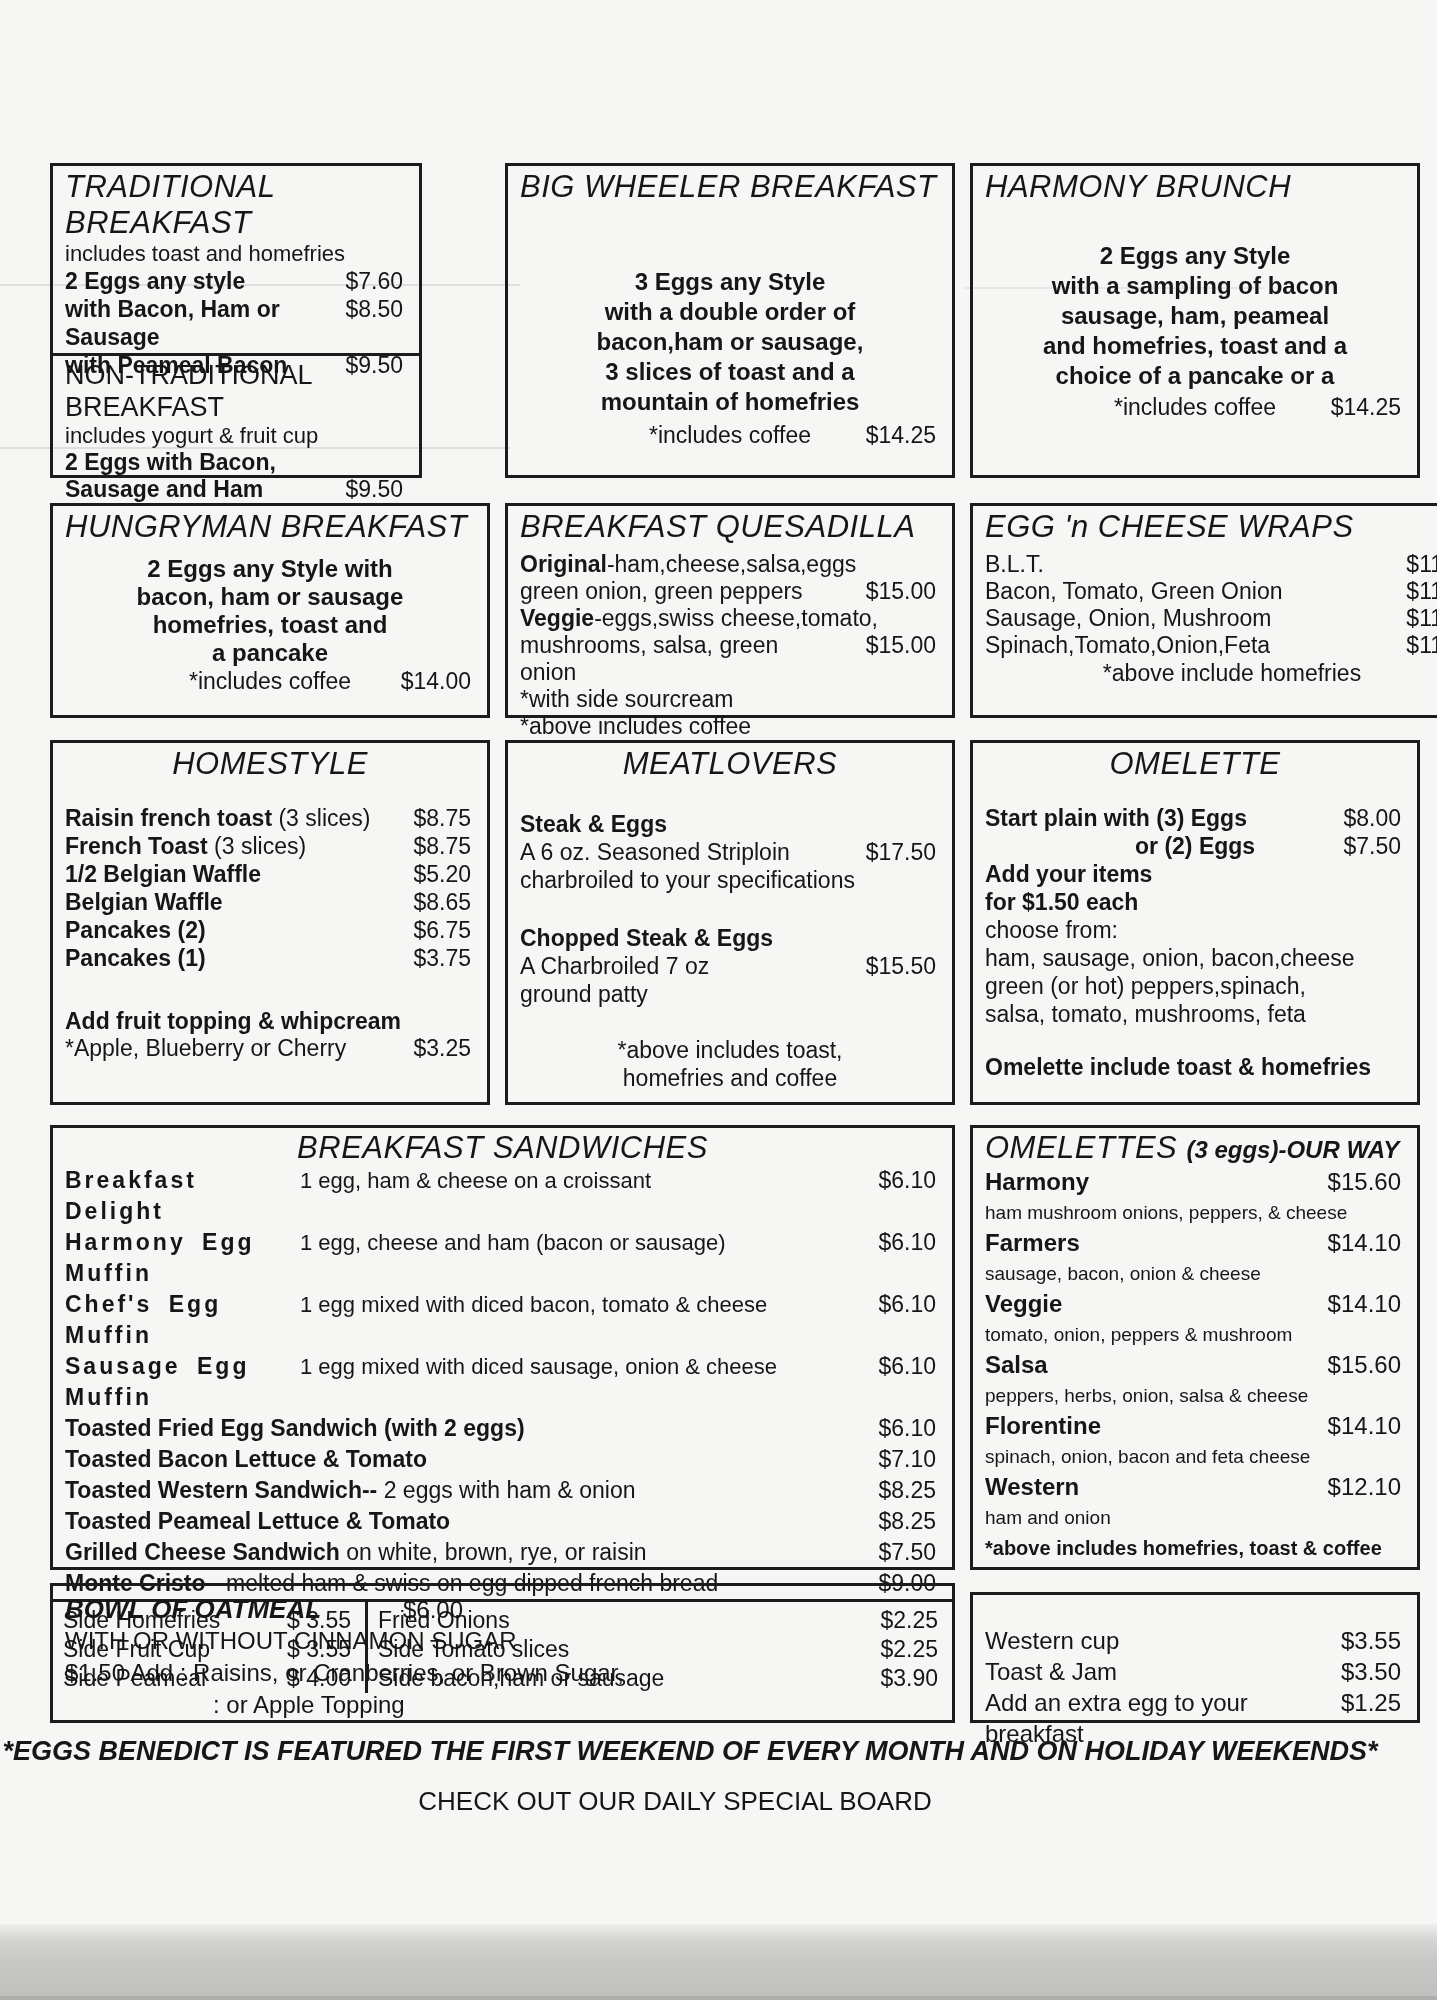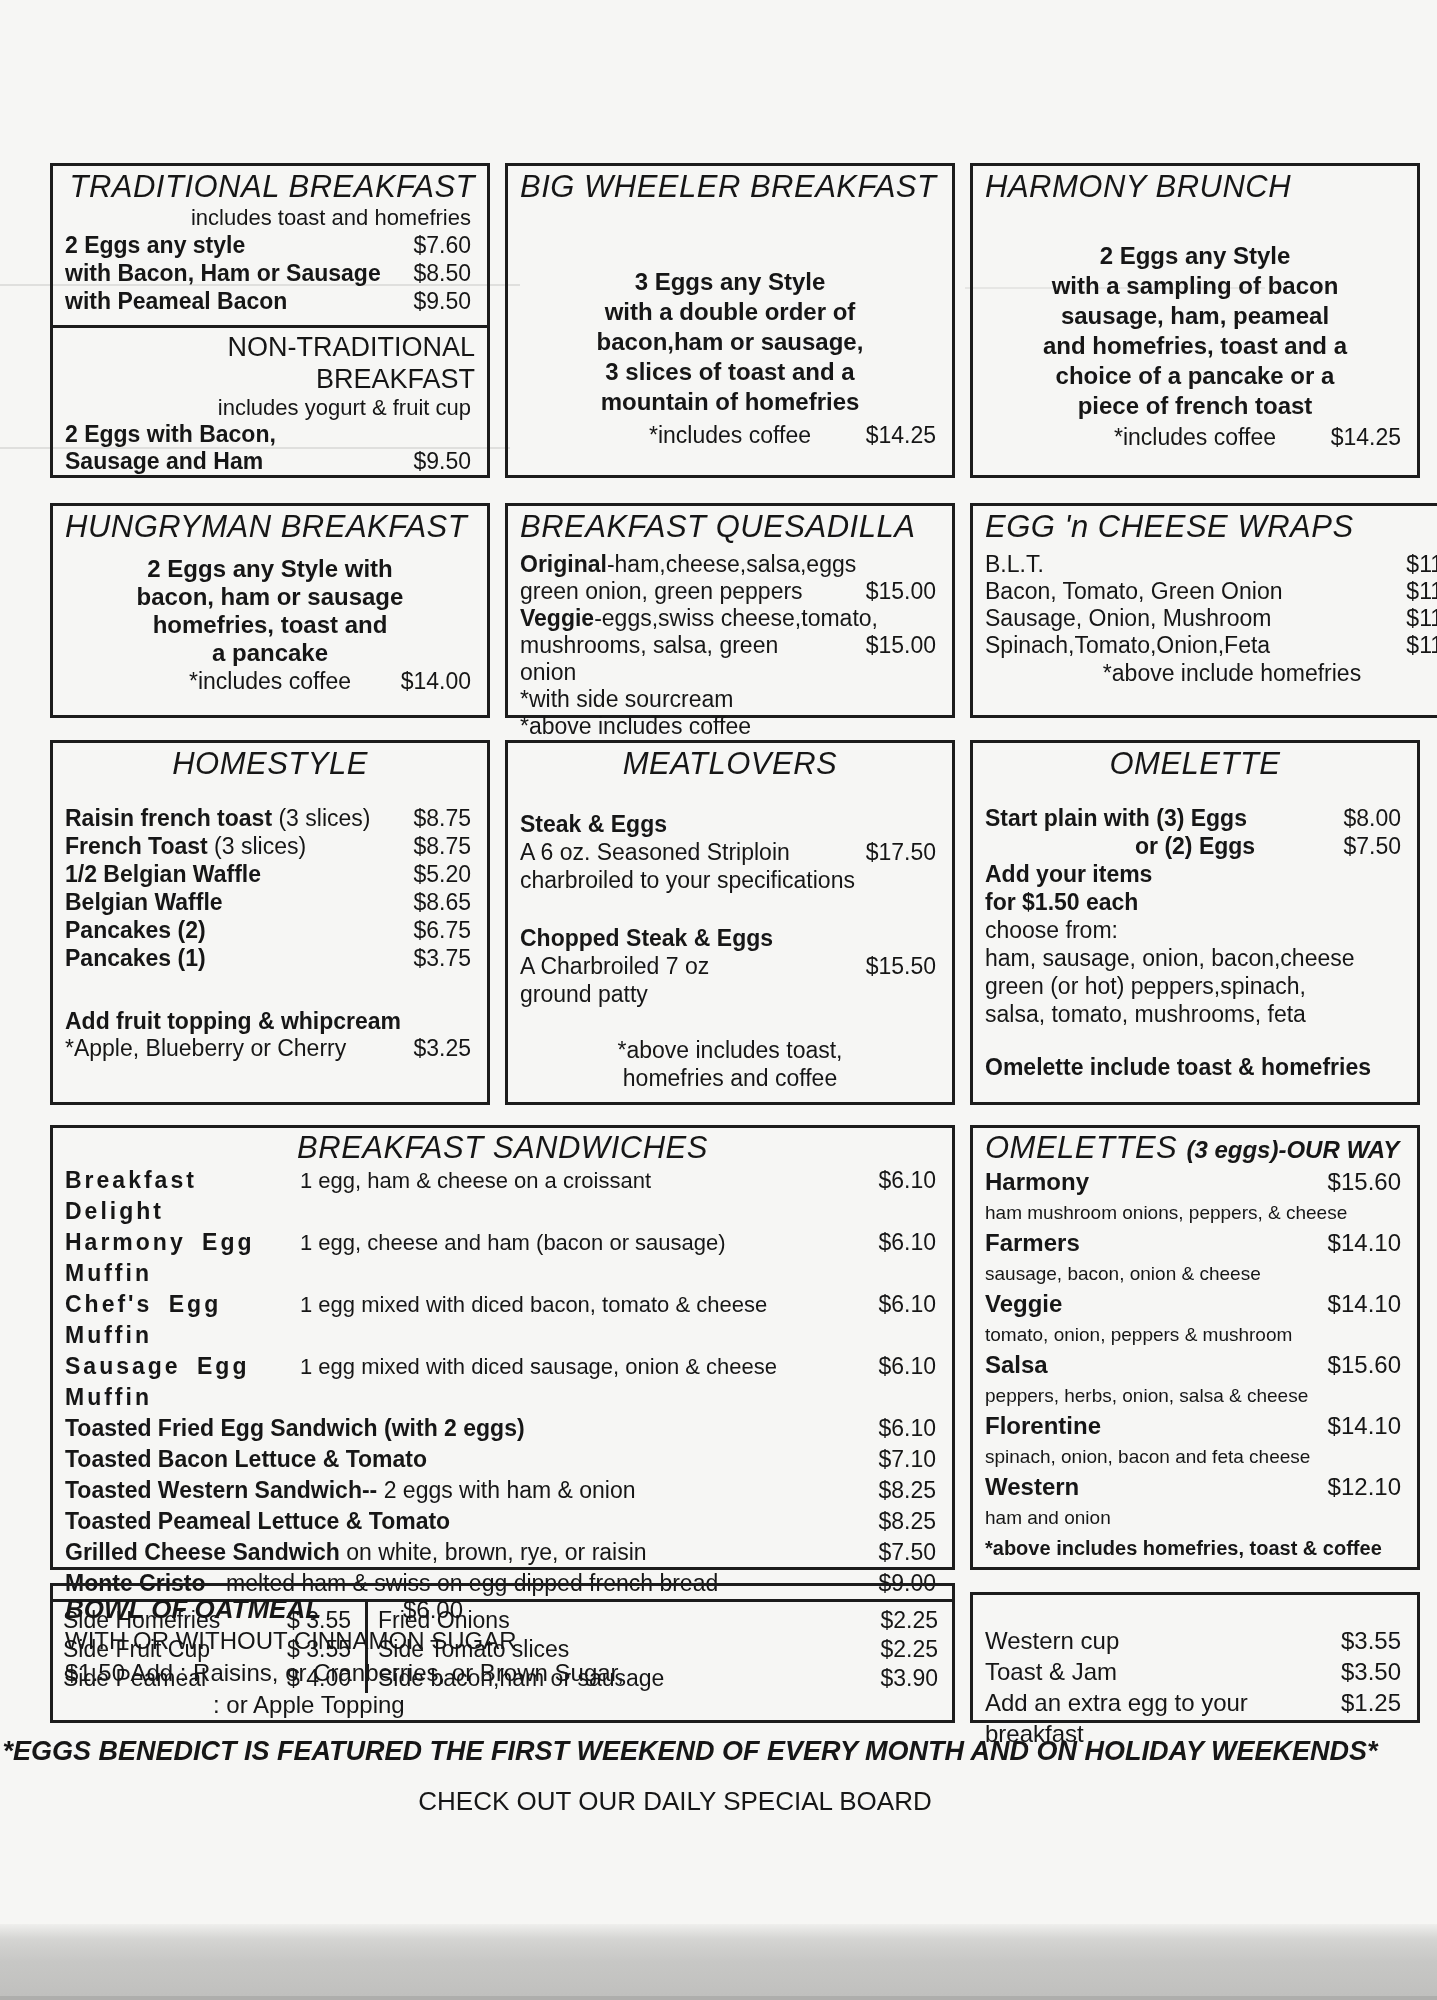--- a/index.html
+++ b/index.html
@@ -56,21 +56,21 @@
 </head>
 <body>
 
 <div class="page">
 
 
   <div class="streak" style="top:284px;left:0;width:520px;"></div>
   <div class="streak" style="top:447px;left:0;width:510px;"></div>
   <div class="streak" style="top:287px;left:965px;width:300px;opacity:.15;"></div>
 
-  <div class="box" style="left:50px;top:163px;width:440px;height:315px;text-align:right;">
+  <div class="box" style="left:50px;top:163px;width:372px;height:315px;">
     <div style="height:187px;">
       <div class="hdr">TRADITIONAL BREAKFAST</div>
       <div class="sm">includes toast and homefries</div>
       <div class="row b">
         <span>2 Eggs any style</span>
         <span class="price n">$7.60</span>
       </div>
       <div class="row b">
         <span>with Bacon, Ham or Sausage</span>
         <span class="price n">$8.50</span>
@@ -109,21 +109,20 @@
   </div>
 
   <div class="box" style="left:970px;top:163px;width:450px;height:315px;">
     <div class="hdr">HARMONY BRUNCH</div>
     <div class="clines" style="margin-top:36px;">
       <div>2 Eggs any Style</div>
       <div>with a sampling of bacon</div>
       <div>sausage, ham, peameal</div>
       <div>and homefries, toast and a</div>
       <div>choice of a pancake or a</div>
-      <div>piece of french toast</div>
     </div>
     <div class="noterow" style="margin-top:2px;">
       <span>*includes coffee</span>
       <span class="price n">$14.25</span>
     </div>
   </div>
 
   <div class="box" style="left:50px;top:503px;width:440px;height:215px;">
     <div class="hdr">HUNGRYMAN BREAKFAST</div>
     <div class="clines" style="margin-top:10px;line-height:28px;">

